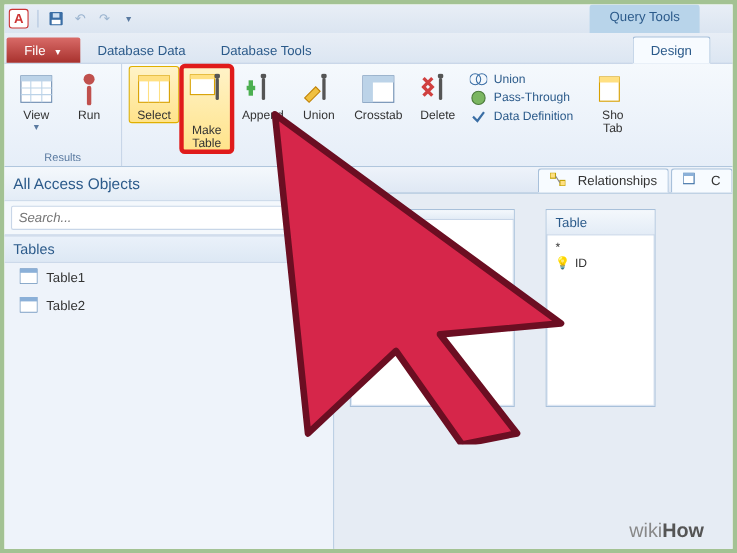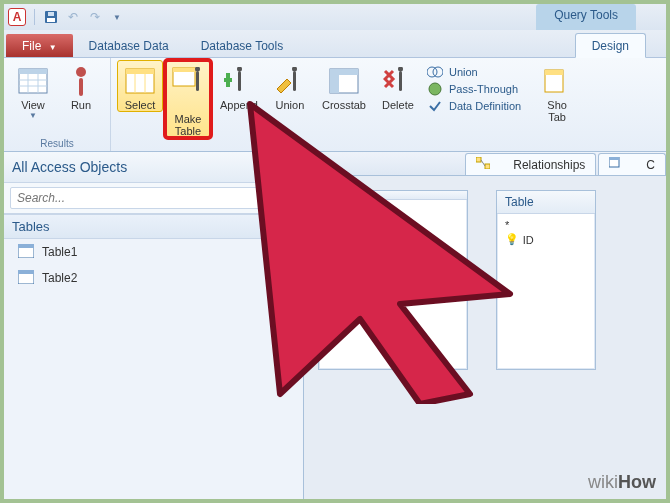--- a/index.html
+++ b/index.html
@@ -36,30 +36,30 @@
   .nav-header { display:flex; align-items:center; justify-content:space-between; padding:6px 8px; font-size:14px; color:#2b5a8a; background: linear-gradient(#f4f8fc,#e3ecf6); border-bottom:1px solid #c8d6e8;}
   .nav-header .coll { width:18px;height:18px;border:1px solid #a8c0da;border-radius:9px;display:flex;align-items:center;justify-content:center;font-size:10px;color:#2b5a8a;background:#fff;}
   .searchwrap { padding:4px 6px; border-bottom:1px solid #c8d6e8; background:#f4f8fc;}
   .searchwrap input { width:100%; padding:3px 18px 3px 6px; font-size:12px; font-style:italic; color:#0f766e; border:1px solid #c8d6e8; border-radius:2px;}
   .section-head { display:flex; align-items:center; justify-content:space-between; padding:4px 8px; font-size:13px; color:#2b5a8a; background:linear-gradient(#eaf1fa,#dde8f4); border-top:1px solid #c8d6e8; border-bottom:1px solid #c8d6e8;}
   .obj-item { display:flex; align-items:center; gap:8px; padding:5px 14px; font-size:12px; color:#333; cursor:pointer;}
   .obj-item .ico{width:16px;height:16px;}
   
   .maincontent { flex:1; background:#e6ecf4; position:relative;}
   .doctabs { height:24px; display:flex; align-items:flex-end; gap:2px; padding-left:6px; border-bottom:1px solid #a8c0da; background:linear-gradient(#eef3fa,#dfe8f4);}
-  .doctab { padding:3px 10px; font-size:12px; background:#f7fbff; border:1px solid #a8c0da; border-bottom:none; border-radius:3px 3px 0 0; display:flex; align-items:center; gap:23px; color:#333;}
+  .doctab { padding:3px 10px; font-size:12px; background:#f7fbff; border:1px solid #a8c0da; border-bottom:none; border-radius:3px 3px 0 0; display:flex; gap:11px; color:#333;}
   .design-surface { position:relative; padding:14px; display:flex; gap:28px;}
   .tablecard { width:150px; min-height:180px; background:#fff; border:1px solid #a8c0da; box-shadow:0 0 0 1px #dfe8f4 inset;}
   .tablecard .tc-head { background:linear-gradient(#f4f8fc,#e3ecf6); padding:4px 8px; font-size:12px; color:#2b5a8a; border-bottom:1px solid #c8d6e8;}
   .tablecard .tc-body { padding:4px 8px; font-size:11px; color:#333;}
   .tc-row { display:flex; align-items:center; gap:4px; padding:1px 0;}
   
   .cursor-overlay { position:absolute; left:206px; top:90px; pointer-events:none; z-index:50;}
   
-  .watermark { position:absolute; right:10px; bottom:6px; font-size:18px; color:#888; font-family:Georgia,serif;}
+  .watermark { position:absolute; right:26px; bottom:6px; font-size:18px; color:#888; font-family:Georgia,serif;}
   .watermark b { color:#555;}
 </style>
 </head>
 <body>
 
 <div class="titlebar">
   <div class="app-icon">A</div>
   <div class="qat-sep"></div>
   <div class="qat-icon">
     <svg width="14" height="14" viewBox="0 0 14 14">

